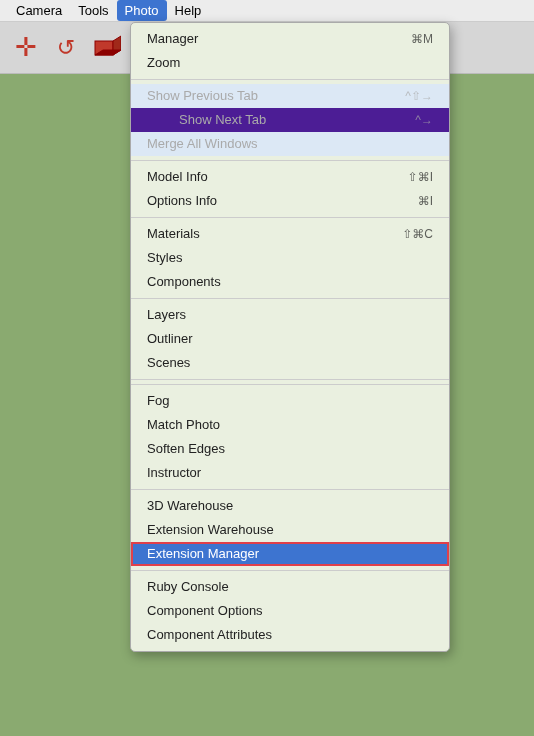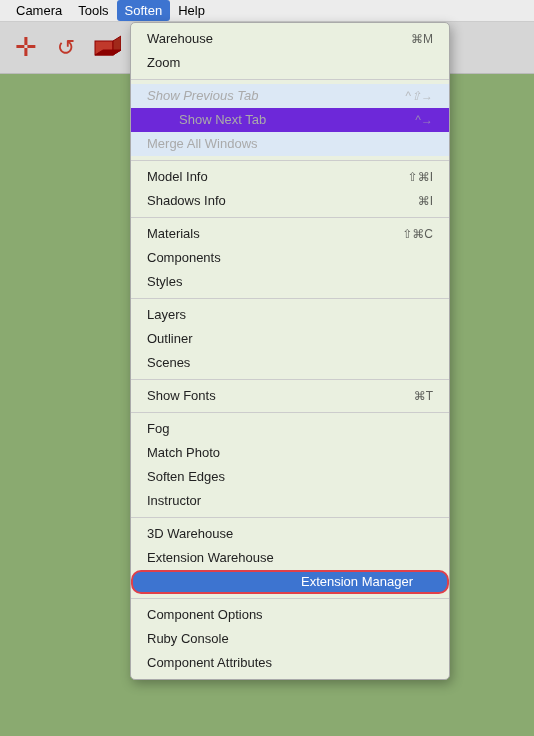--- a/index.html
+++ b/index.html
@@ -120,108 +120,104 @@
       color: #aaa;
       background: #dce8f5;
     }
   </style>
 </head>
 <body>
 
 <div class="menubar">
   <div class="menubar-item">Camera</div>
   <div class="menubar-item">Tools</div>
-  <div class="menubar-item active">Soften</div>
+  <div class="menubar-item active">Photo</div>
   <div class="menubar-item">Help</div>
 </div>
 
 <div class="toolbar">
   <div class="toolbar-icon" style="color:#c0392b; font-size:26px;">✛</div>
   <div class="toolbar-icon" style="color:#c0392b; font-size:22px;">↺</div>
   <div class="toolbar-icon" style="font-size:18px; color:#c0392b; position:relative;">
     <svg width="30" height="30" viewBox="0 0 30 30">
       <rect x="4" y="8" width="18" height="14" fill="#c0392b" stroke="#8b0000" stroke-width="1"></rect>
       <polygon points="22,8 30,3 30,17 22,22" fill="#a0291a" stroke="#8b0000" stroke-width="1"></polygon>
       <polygon points="4,22 22,22 30,17 12,17" fill="#8b0000" stroke="#8b0000" stroke-width="1"></polygon>
     </svg>
   </div>
 </div>
 
 <div class="content-area"></div>
 
 <div class="dropdown">
 
   <div class="menu-item">
-    <span>Warehouse</span>
+    <span>Manager</span>
     <span class="shortcut">⌘M</span>
   </div>
   <div class="menu-item">
     <span>Zoom</span>
     <span class="shortcut"></span>
   </div>
 
   <div class="menu-separator"></div>
 
-  <div class="menu-item tab-disabled" style="background:#dce8f5;font-style:italic;">
+  <div class="menu-item tab-disabled" style="background:#dce8f5;">
     <span>Show Previous Tab</span>
     <span class="shortcut" style="color:#aaa;">^⇧→</span>
   </div>
-  <div class="menu-item tab-disabled" style="background:#6d28d9;padding-left:48px;">
+  <div class="menu-item tab-disabled" style="background:#4c1d95;padding-left:48px;">
     <span>Show Next Tab</span>
     <span class="shortcut" style="color:#aaa;">^→</span>
   </div>
   <div class="menu-item tab-disabled" style="background:#dce8f5;">
     <span>Merge All Windows</span>
     <span class="shortcut"></span>
   </div>
 
   <div class="menu-separator"></div>
 
   <div class="menu-item">
     <span>Model Info</span>
     <span class="shortcut">⇧⌘I</span>
   </div>
   <div class="menu-item">
-    <span>Shadows Info</span>
+    <span>Options Info</span>
     <span class="shortcut">⌘I</span>
   </div>
 
   <div class="menu-separator"></div>
 
   <div class="menu-item">
     <span>Materials</span>
     <span class="shortcut">⇧⌘C</span>
   </div>
   <div class="menu-item">
+    <span>Styles</span>
+    <span class="shortcut"></span>
+  </div>
+  <div class="menu-item">
     <span>Components</span>
     <span class="shortcut"></span>
   </div>
-  <div class="menu-item">
-    <span>Styles</span>
-    <span class="shortcut"></span>
-  </div>
 
   <div class="menu-separator"></div>
 
   <div class="menu-item">
     <span>Layers</span>
   </div>
   <div class="menu-item">
     <span>Outliner</span>
   </div>
   <div class="menu-item">
     <span>Scenes</span>
   </div>
 
   <div class="menu-separator"></div>
 
-  <div class="menu-item">
-    <span>Show Fonts</span>
-    <span class="shortcut">⌘T</span>
-  </div>
 
   <div class="menu-separator"></div>
 
   <div class="menu-item">
     <span>Fog</span>
   </div>
   <div class="menu-item">
     <span>Match Photo</span>
   </div>
   <div class="menu-item">
@@ -233,30 +229,30 @@
 
   <div class="menu-separator"></div>
 
   <div class="menu-item">
     <span>3D Warehouse</span>
   </div>
   <div class="menu-item">
     <span>Extension Warehouse</span>
   </div>
 
-  <div class="menu-item highlighted" style="border: 2px solid #e0404a; border-radius: 10px; padding: 0 14px; background: #3d74d0; color: white; justify-content: flex-end;">
+  <div class="menu-item highlighted" style="border: 2px solid #e0404a; border-radius: 0; padding: 0 14px; background: #3d74d0; color: white;">
     <span>Extension Manager</span>
     <span class="shortcut"></span>
   </div>
 
   <div class="menu-separator"></div>
 
   <div class="menu-item">
+    <span>Ruby Console</span>
+  </div>
+  <div class="menu-item">
     <span>Component Options</span>
   </div>
   <div class="menu-item">
-    <span>Ruby Console</span>
-  </div>
-  <div class="menu-item">
     <span>Component Attributes</span>
   </div>
 
 </div>
 
 </body></html>

